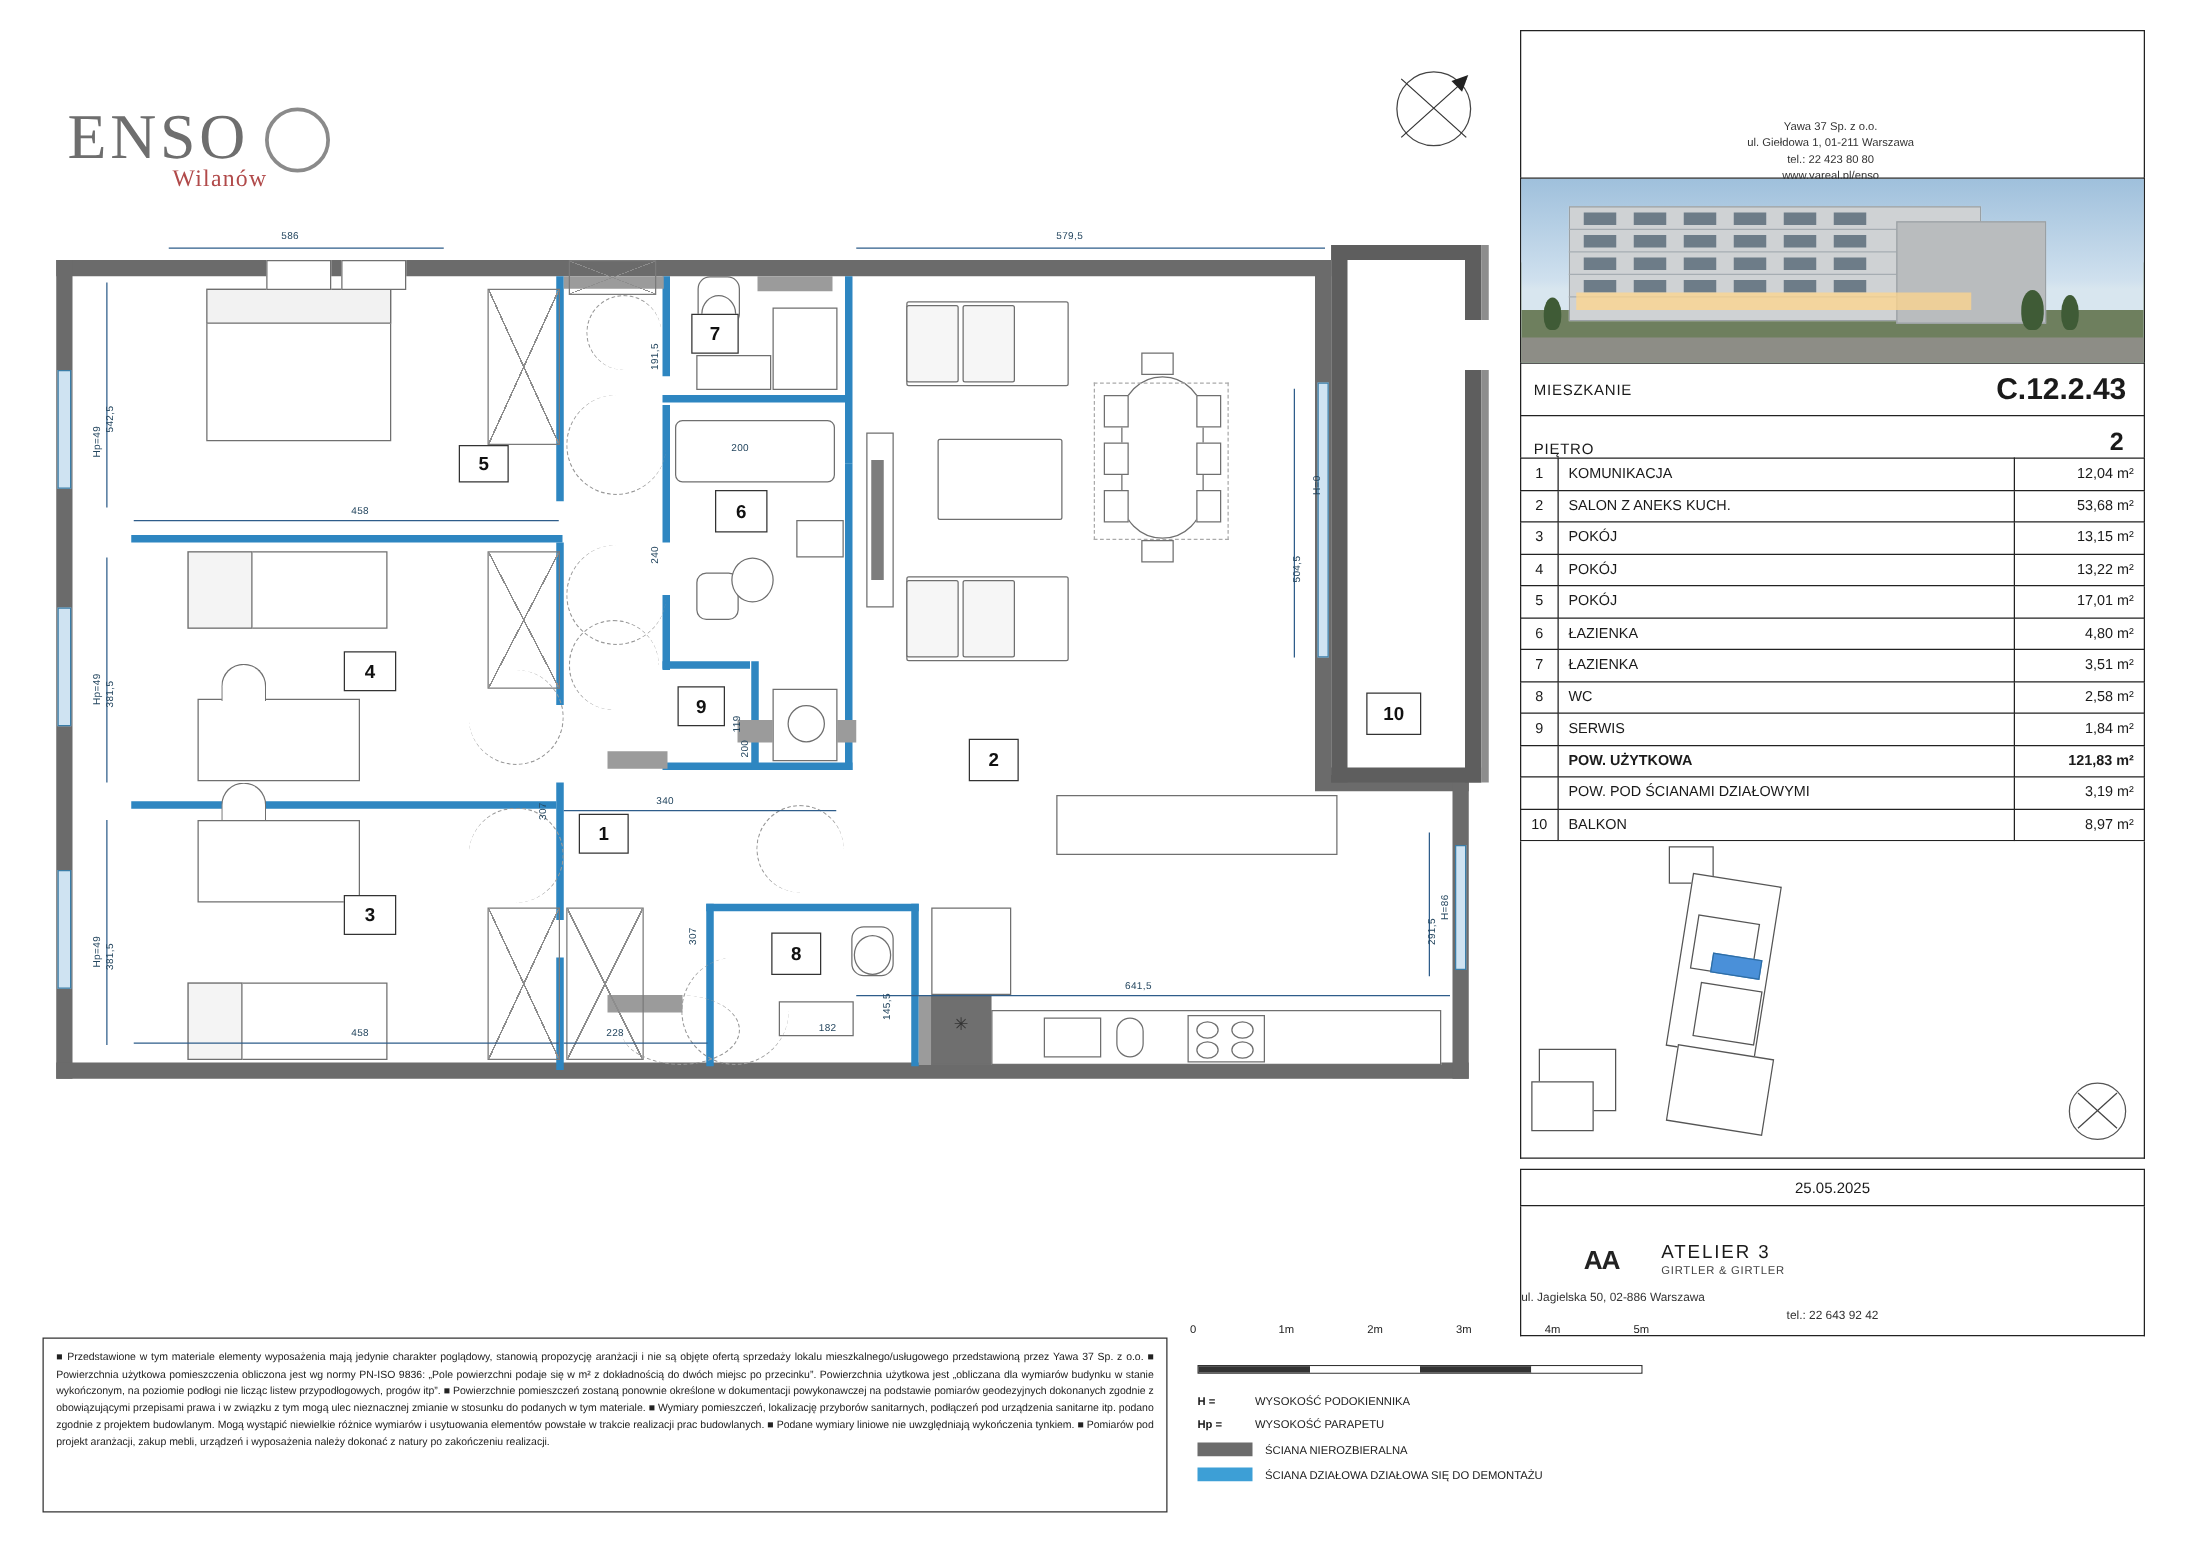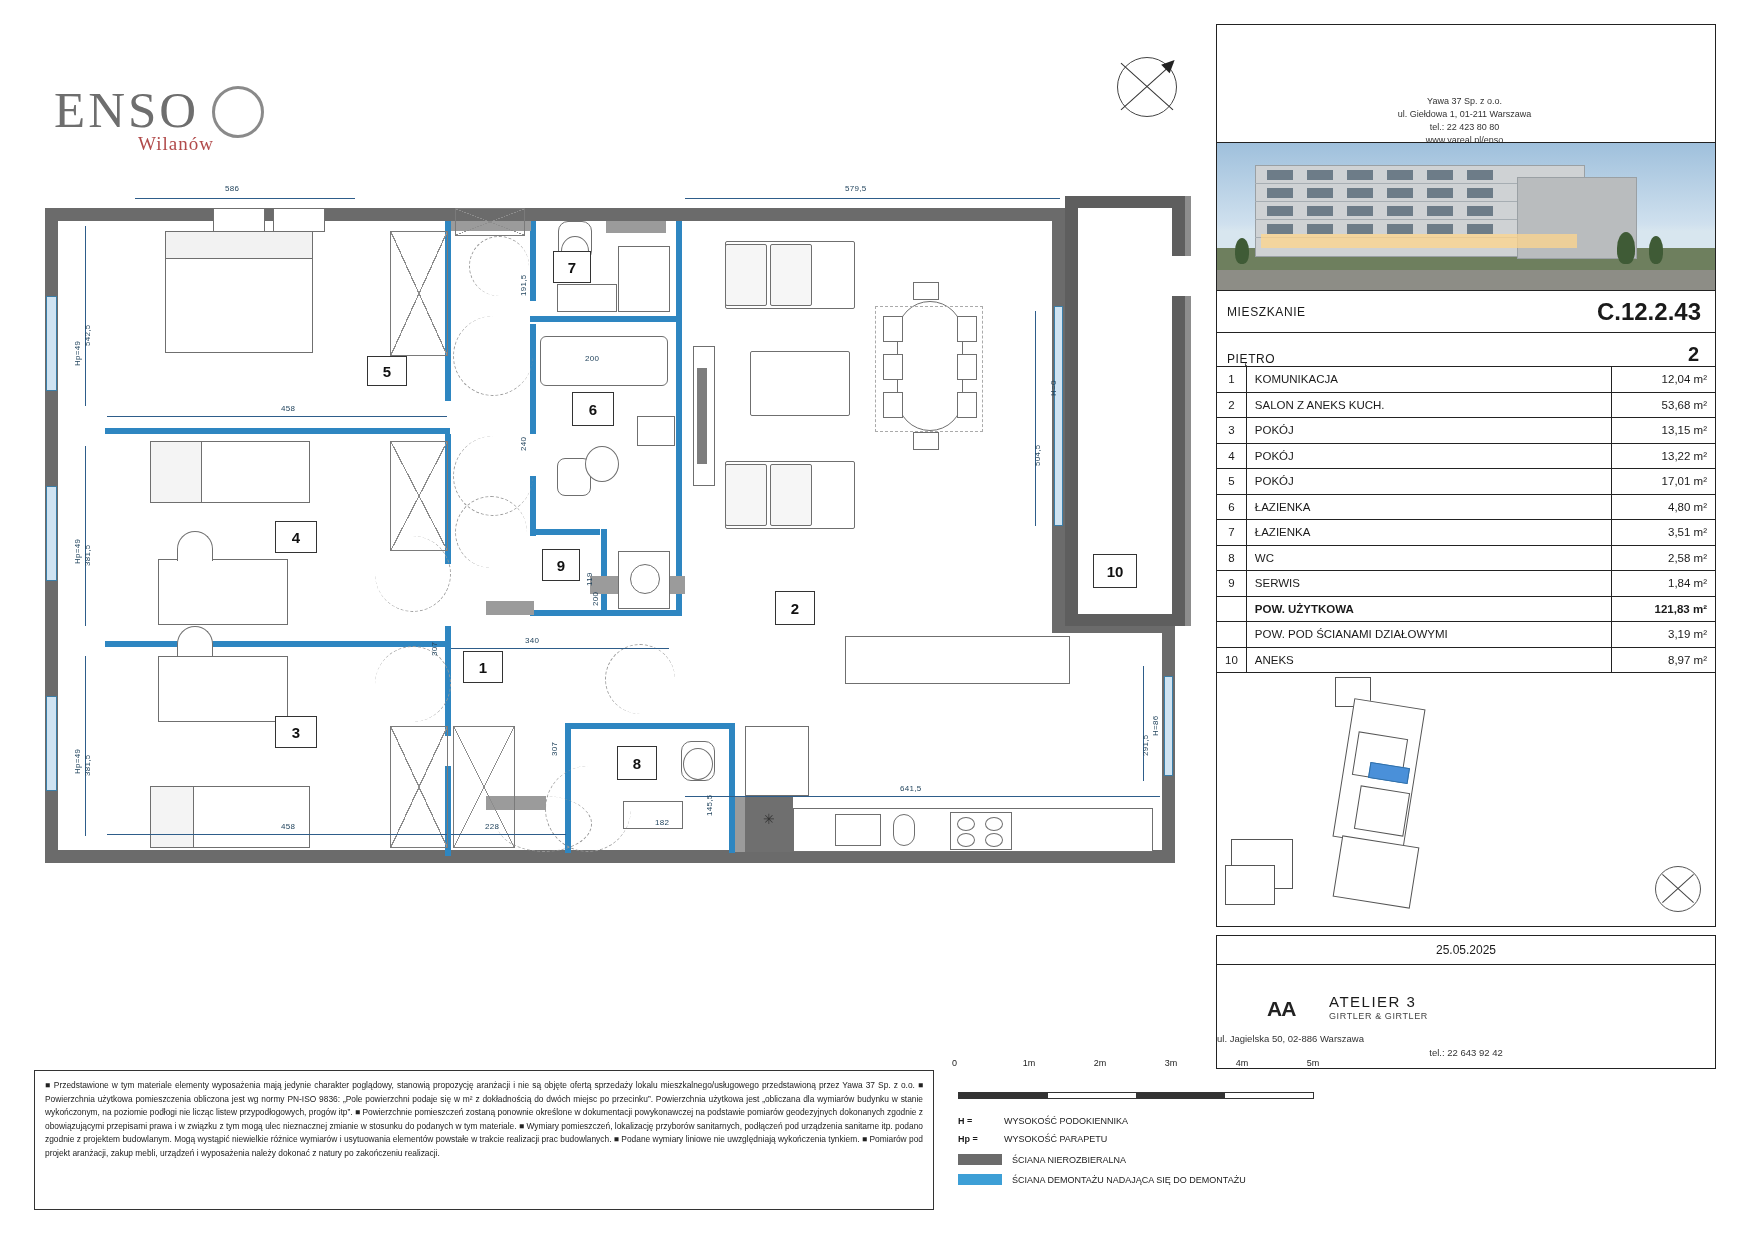--- a/index.html
+++ b/index.html
@@ -433,21 +433,21 @@
         <td>POW. UŻYTKOWA</td>
         <td class="area">121,83 m²</td>
       </tr>
       <tr>
         <td class="num"></td>
         <td>POW. POD ŚCIANAMI DZIAŁOWYMI</td>
         <td class="area">3,19 m²</td>
       </tr>
       <tr>
         <td class="num">10</td>
-        <td>ANEKS</td>
+        <td>BALKON</td>
         <td class="area">8,97 m²</td>
       </tr>
     </tbody>
       </table>
 
     <div class="keyplan">
       <div class="kp-shape" style="left:118px;top:4px;width:36px;height:30px;"></div>
       <div class="kp-shape" style="left:126px;top:30px;width:72px;height:140px;transform:rotate(9deg);"></div>
       <div class="kp-shape" style="left:138px;top:62px;width:50px;height:44px;transform:rotate(9deg);"></div>
       <div class="kp-shape" style="left:140px;top:116px;width:50px;height:44px;transform:rotate(9deg);"></div>
@@ -494,15 +494,15 @@
     </div>
 
     <div class="leg-row" style="left:14px;top:46px;font-weight:bold;">H =</div>
     <div class="leg-row" style="left:60px;top:46px;">WYSOKOŚĆ PODOKIENNIKA</div>
     <div class="leg-row" style="left:14px;top:64px;font-weight:bold;">Hp =</div>
     <div class="leg-row" style="left:60px;top:64px;">WYSOKOŚĆ PARAPETU</div>
 
     <div class="leg-sw" style="left:14px;top:84px;background:#6b6b6b;"></div>
     <div class="leg-row" style="left:68px;top:85px;">ŚCIANA NIEROZBIERALNA</div>
     <div class="leg-sw" style="left:14px;top:104px;background:#3d9fd6;"></div>
-    <div class="leg-row" style="left:68px;top:105px;">ŚCIANA DEMONTAŻU NADAJĄCA SIĘ DO DEMONTAŻU</div>
+    <div class="leg-row" style="left:68px;top:105px;">ŚCIANA DZIAŁOWA DZIAŁOWA SIĘ DO DEMONTAŻU</div>
   </div>
 </div>
 
 </body></html>

